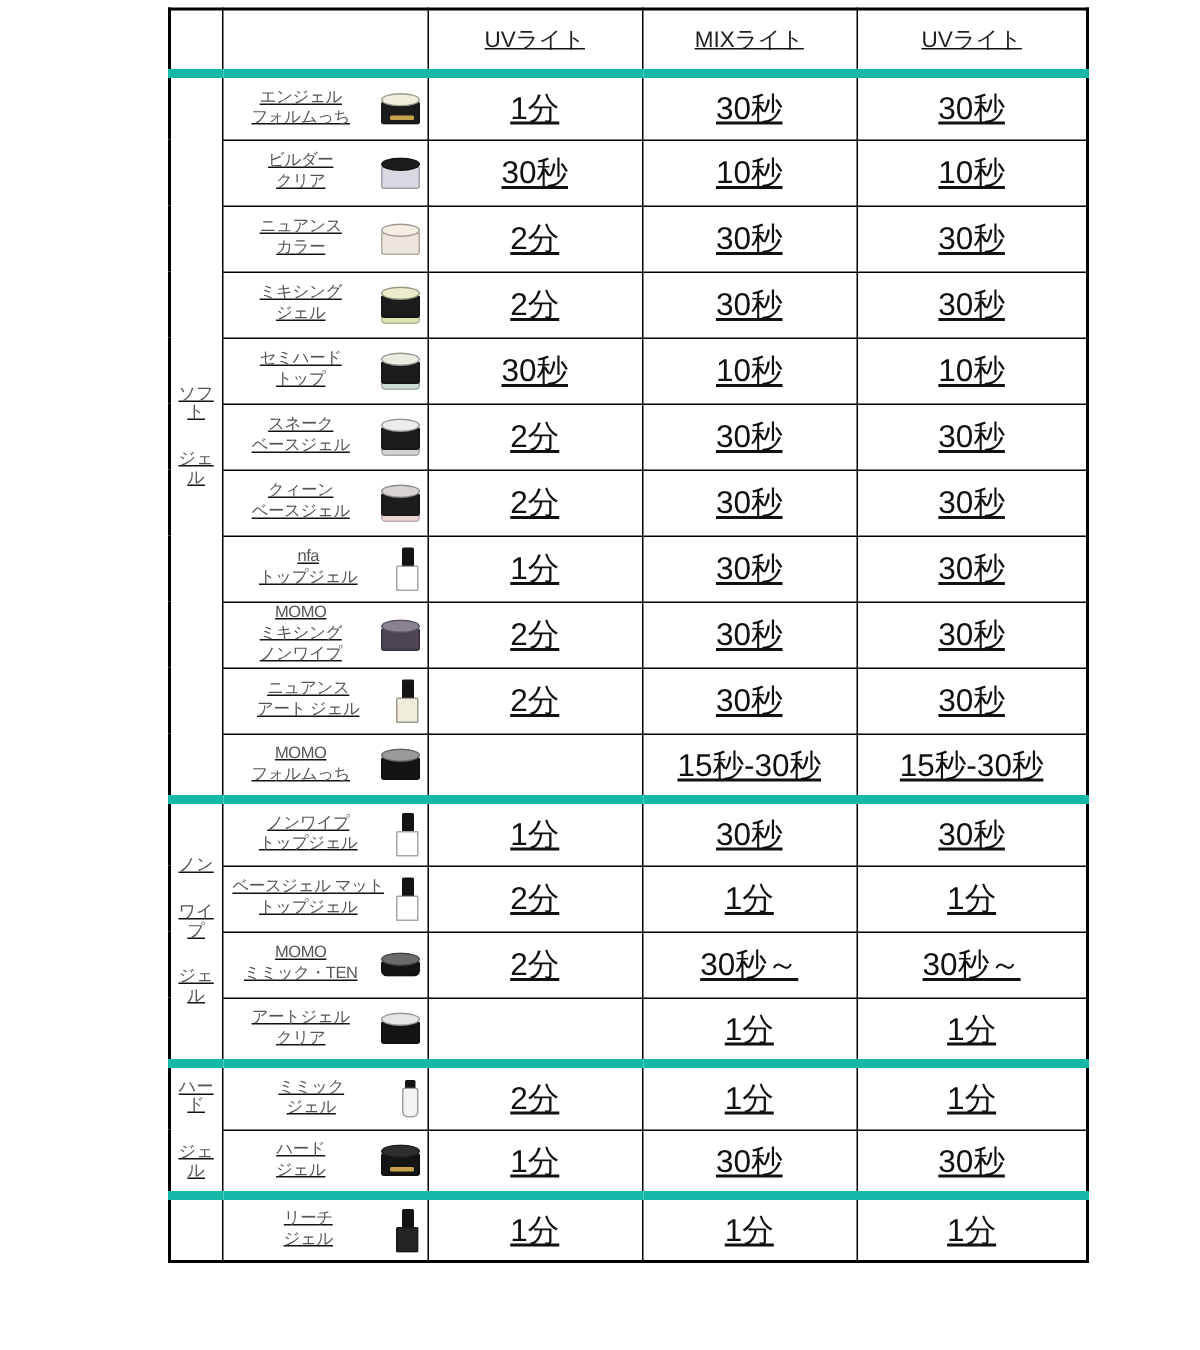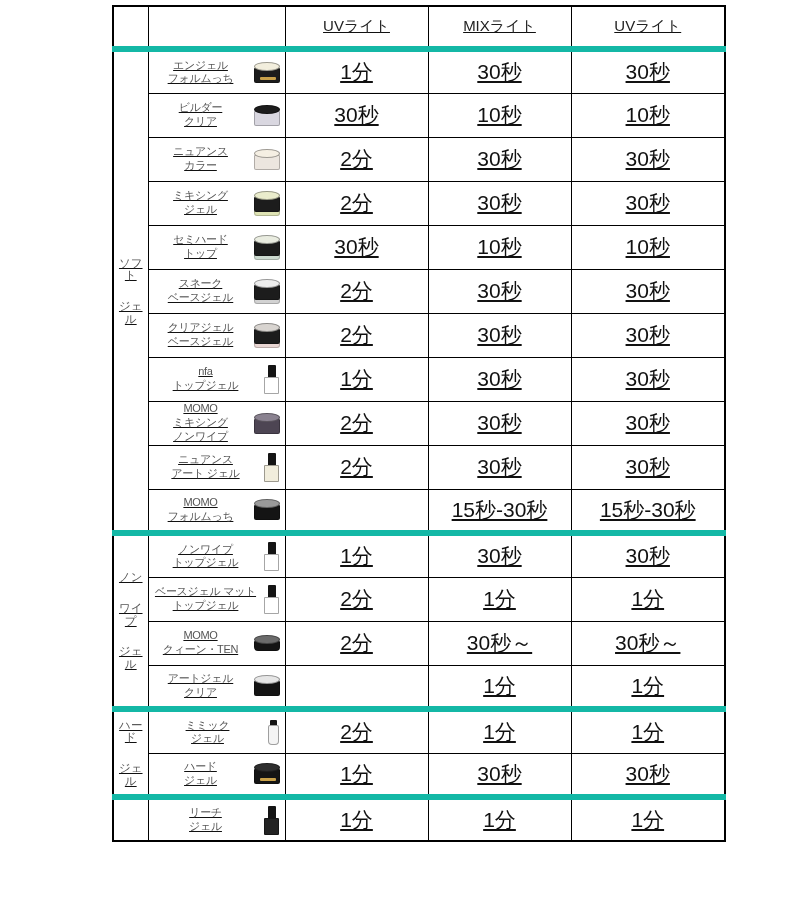--- a/index.html
+++ b/index.html
@@ -195,21 +195,21 @@
             </div>
           </td>
           <td class="time">2分</td>
           <td class="time">30秒</td>
           <td class="time">30秒</td>
         </tr>
         <tr>
           <td class="product">
             <div class="pwrap">
               <div class="pname">
-                <div>クリアジェル</div>
+                <div>クィーン</div>
                 <div>ベースジェル</div>
               </div>
               <div class="thumb jar">
                 <div class="lid" style="background: rgb(216, 212, 208);"></div>
                 <div class="jbody" style="background: rgb(28, 28, 28);"></div>
                 <div class="jbottom" style="background: rgb(233, 214, 211);"></div>
               </div>
             </div>
           </td>
           <td class="time">2分</td>
@@ -322,21 +322,21 @@
           </td>
           <td class="time">2分</td>
           <td class="time">1分</td>
           <td class="time">1分</td>
         </tr>
         <tr>
           <td class="product">
             <div class="pwrap">
               <div class="pname">
                 <div>MOMO</div>
-                <div>クィーン・TEN</div>
+                <div>ミミック・TEN</div>
               </div>
               <div class="thumb jar-flat">
                 <div class="lid" style="background: rgb(107, 107, 107);"></div>
                 <div class="jbody" style="background: rgb(20, 20, 20);"></div>
               </div>
             </div>
           </td>
           <td class="time">2分</td>
           <td class="time">30秒～</td>
           <td class="time">30秒～</td>

